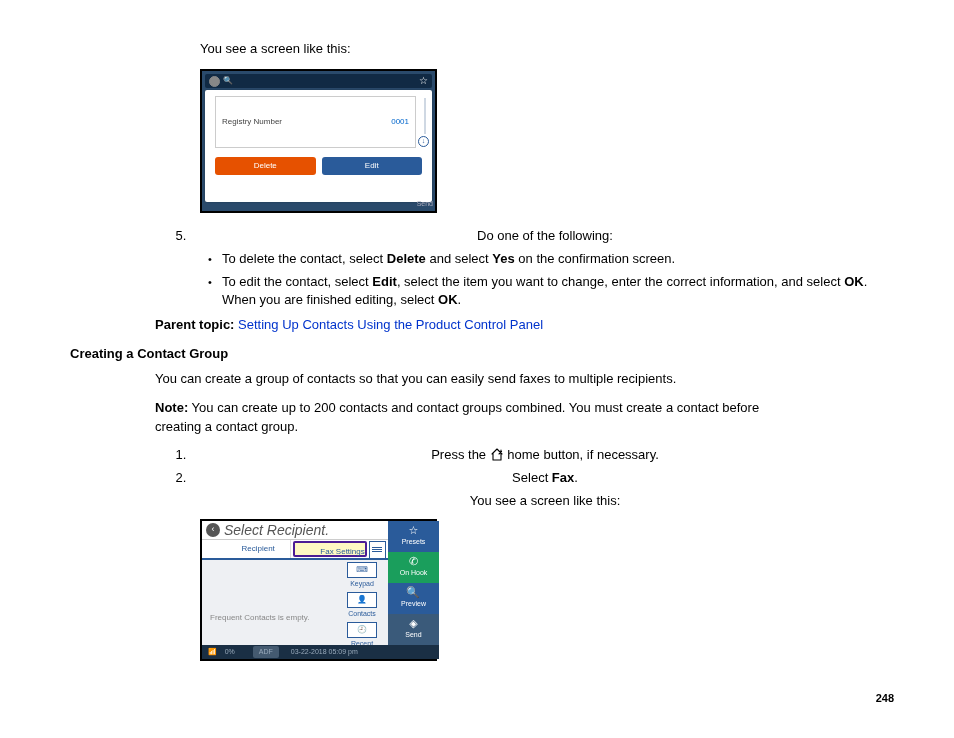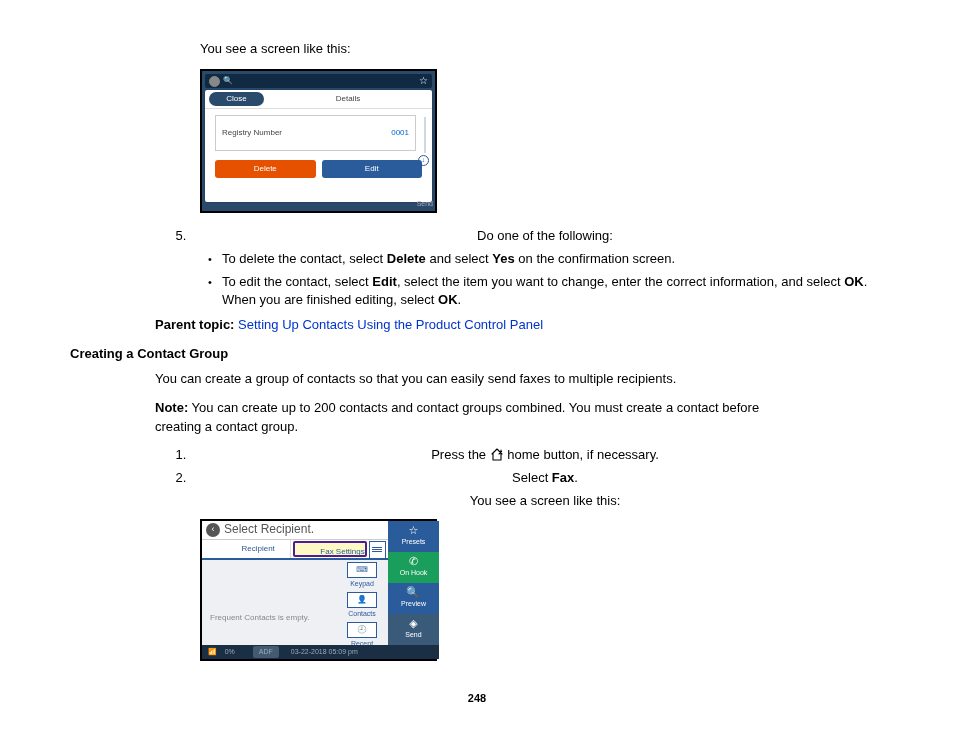--- a/index.html
+++ b/index.html
@@ -34,36 +34,36 @@
   .ss1 { background: #2a4a6b; padding: 3px; position: relative; height: 134px; }
   .ss1-top { height: 14px; background:#112a44; border-radius:2px; margin-bottom:2px; position:relative; }
   .ss1-top-star { position:absolute; right:4px; top:0; color:#fff; font-size:10px; }
   .ss1-top-circle { position:absolute; left:4px; top:2px; width:9px; height:9px; border:1px solid #888; border-radius:50%; background:#888; }
   .ss1-top-search { position:absolute; left:18px; top:1px; color:#ccc; font-size:8px; }
   .ss1-card { background:#fff; border-radius:2px; padding:0; height:112px; box-shadow:0 0 2px rgba(0,0,0,0.3); }
   .ss1-header { display:flex; height:18px; border-bottom:1px solid #ddd; }
   .ss1-close { width:55px; background:#2a4a6b; color:#fff; border-radius:9px; height:14px; margin:2px 0 0 4px; text-align:center; line-height:14px; font-size:8px; }
   .ss1-details { flex:1; text-align:center; line-height:18px; color:#444; font-size:8px; }
   .ss1-fields { padding:6px 16px 4px 10px; position:relative; }
-  .ss1-row { display:flex; border:1px solid #ccc; height:18px; margin-bottom:3px; align-items:center; padding:8px 6px; justify-content:space-between; }
+  .ss1-row { display:flex; border:1px solid #ccc; height:18px; margin-bottom:3px; align-items:center; padding:16px 6px; justify-content:space-between; }
   .ss1-label { color:#444; font-size:8px; }
   .ss1-value { color:#0066cc; font-size:8px; }
   .ss1-scroll { position:absolute; right:6px; top:8px; width:2px; height:36px; background:#cfd8e3; }
   .ss1-arrow { position:absolute; right:3px; top:46px; width:9px; height:9px; border:1px solid #2a5b9a; border-radius:50%; color:#2a5b9a; text-align:center; line-height:8px; font-size:7px; }
   .ss1-buttons { display:flex; gap:6px; padding:2px 10px 6px 10px; }
   .ss1-delete { flex:1; background:#e65100; color:#fff; height:18px; border-radius:3px; text-align:center; line-height:18px; font-size:8px; }
   .ss1-edit { flex:1; background:#2a5b9a; color:#fff; height:18px; border-radius:3px; text-align:center; line-height:18px; font-size:8px; }
   .ss1-send { position:absolute; right:2px; bottom:2px; color:#aab; font-size:7px; }
 
   
   .ss2 { width:237px; height:138px; background:#2a4a6b; position:relative; }
   .ss2-main { position:absolute; left:0; top:0; width:186px; height:124px; background:#eef0f3; }
   .ss2-topbar { height:18px; background:#fff; border-bottom:1px solid #ccc; display:flex; align-items:center; }
   .ss2-back { width:14px; height:14px; margin:0 4px; background:#555; border-radius:50%; color:#fff; text-align:center; line-height:13px; font-size:9px; }
-  .ss2-srec { color:#555; font-size:12px; }
+  .ss2-srec { color:#555; font-size:14px;font-style:italic; }
   .ss2-tabs { display:flex; height:18px; border-bottom:2px solid #2a5b9a; background:#fff; }
   .ss2-tab1 { width:76px; color:#2a5b9a; text-align:center; line-height:18px; font-size:8px; border-right:1px solid #ddd;padding-left:24px; }
   .ss2-tab2 { width:86px; background:#fef9c3; color:#2a5b9a; text-align:right; line-height:17px; font-size:8px; border:2px solid #4c1d95; border-radius:2px; margin:0 2px; box-sizing:border-box; height:16px; margin-top:1px; }
   .ss2-menu { width:18px; height:16px; border:1px solid #2a5b9a; margin:1px 2px 0 auto; display:flex; flex-direction:column; justify-content:center; align-items:center; gap:1px; }
   .ss2-menu span { width:10px; height:1px; background:#2a5b9a; }
   .ss2-body { padding:4px 4px; position:relative; height:82px; }
   .ss2-freq { color:#888; font-size:8px; position:absolute; left:8px; top:52px; }
   .ss2-icons { position:absolute; right:6px; top:2px; width:40px; }
   .ss2-iconbtn { width:28px; height:14px; border:1px solid #2a5b9a; background:#fff; margin:0 auto 1px auto; display:flex; align-items:center; justify-content:center; font-size:8px; color:#2a5b9a; }
   .ss2-iconlabel { text-align:center; color:#2a5b9a; font-size:7px; margin-bottom:3px; }
@@ -72,41 +72,37 @@
   .ss2-side-presets { background:#2a5b9a; }
   .ss2-side-onhook { background:#1a9e5c; }
   .ss2-side-preview { background:#2a5b9a; }
   .ss2-side-send { background:#3a5a7a; }
   .ss2-side-icon { font-size:11px; line-height:11px; }
   .ss2-status { position:absolute; left:0; bottom:0; width:237px; height:14px; background:#1a2f44; color:#9ab; font-size:7px; display:flex; align-items:center; }
   .ss2-status span { margin:0 6px; }
   .ss2-adf { background:#445a70; padding:1px 6px; border-radius:2px; }
 
   .home-icon { display:inline-block; vertical-align:-2px; }
-  .pagenum { text-align:center; font-weight:bold; font-size:11px; margin-top:30px; }
+  .pagenum { text-align:right; font-weight:bold; font-size:11px; margin-top:30px; }
   .para { margin: 4px 0 8px 95px; width: 640px; }
   .intro { margin: 0 0 10px 140px; }
 </style>
 </head>
 <body>
 
 <div class="intro">You see a screen like this:</div>
 
 <div class="screenshot-frame">
   <div class="ss1">
     <div class="ss1-top">
       <div class="ss1-top-circle"></div>
       <div class="ss1-top-search">🔍</div>
       <div class="ss1-top-star">☆</div>
     </div>
     <div class="ss1-card">
-      <div class="ss1-header">
-        <div class="ss1-close">Close</div>
-        <div class="ss1-details">Details</div>
-      </div>
       <div class="ss1-fields">
         <div class="ss1-row">
           <span class="ss1-label">Registry Number</span>
           <span class="ss1-value">0001</span>
         </div>
         <div class="ss1-scroll"></div>
         <div class="ss1-arrow">↓</div>
       </div>
       <div class="ss1-buttons">
         <div class="ss1-delete">Delete</div>

